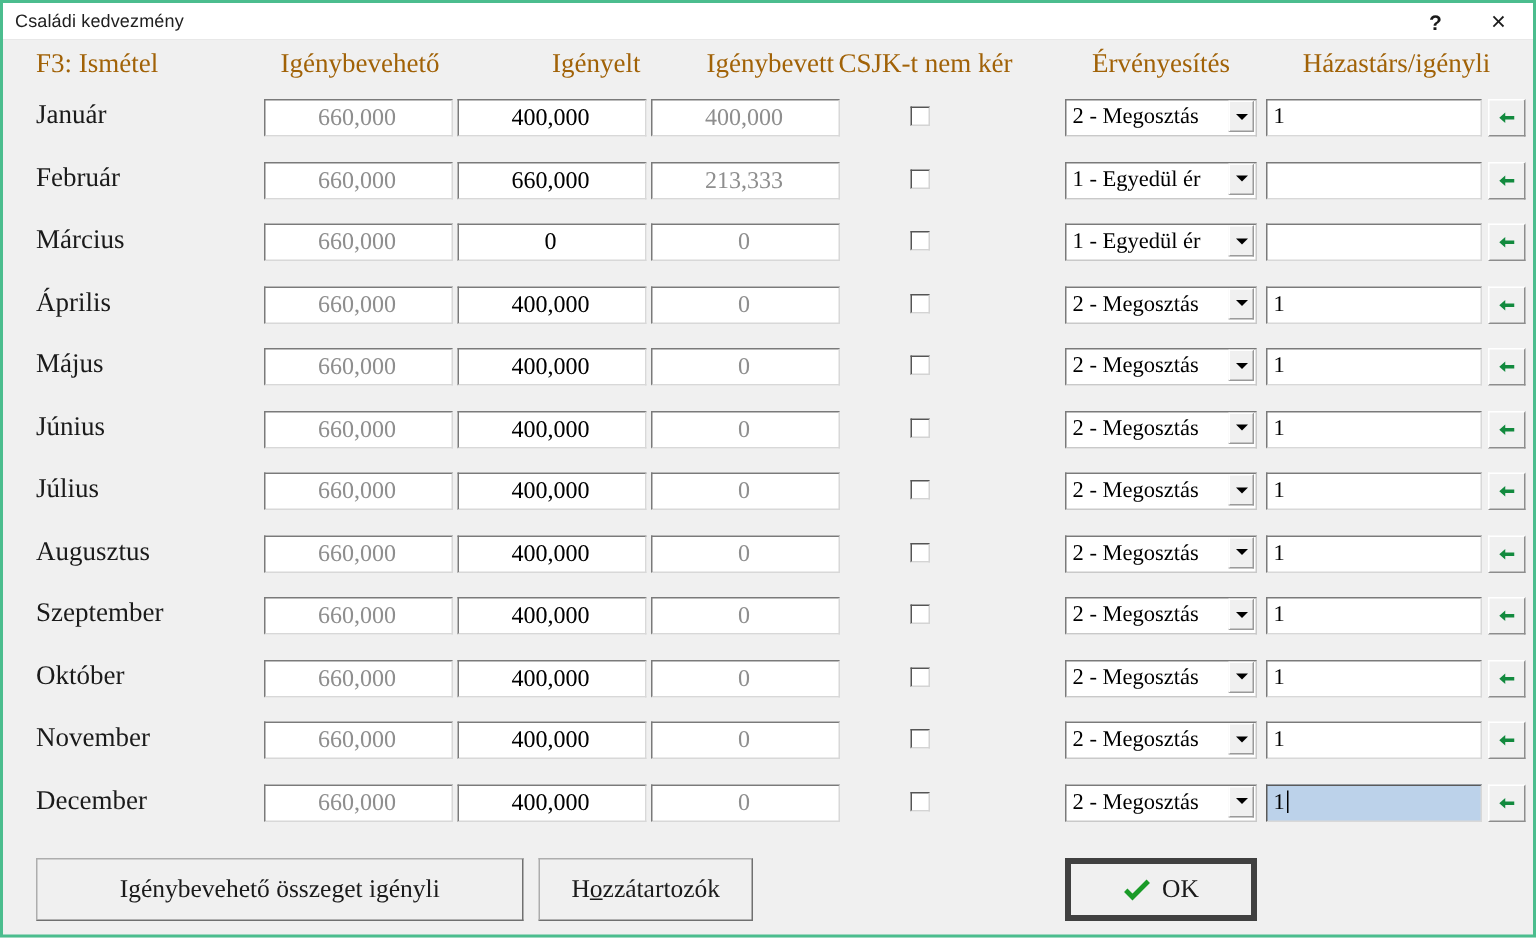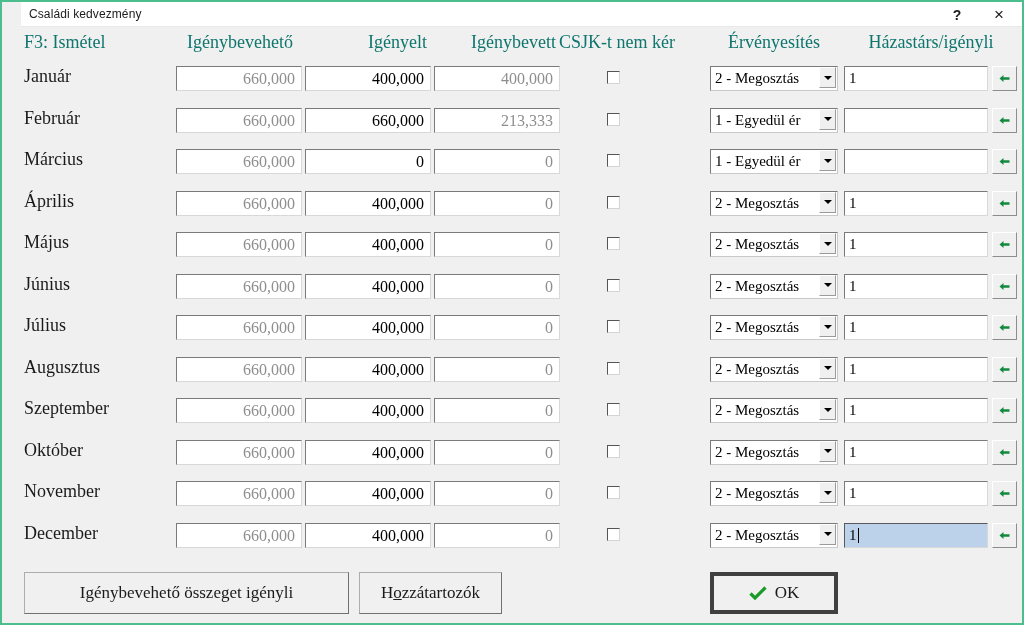--- a/index.html
+++ b/index.html
@@ -23,21 +23,20 @@
   }
 
   
   #titlebar {
     position: relative;
     height: 25px;
     background: #ffffff;
     border-bottom: 1px solid #e8e8e8;
     display: flex;
     align-items: center;
-    margin-left: 19px;
   }
   #title-text {
     font-family: "Liberation Sans", sans-serif;
     font-size: 12px;
     color: #202020;
     padding-left: 8px;
     letter-spacing: .1px;
     white-space: nowrap;
   }
   .title-btn {
@@ -59,21 +58,21 @@
   #header-row {
     position: absolute;
     left: 0; right: 0;
     top: 26px;
     height: 30px;
   }
   .hdr {
     position: absolute;
     top: 0;
     font-size: 18px;
-    color: #0f766e;
+    color: #a16207;
     white-space: nowrap;
     line-height: 28px;
   }
   #hdr-f3        { left: 22px;  }
   #hdr-igbeveh   { left: 178px; width: 120px; text-align: center; }
   #hdr-igenyelt  { left: 307px; width: 118px; text-align: right; }
   #hdr-igbevett  { left: 432px; width: 122px; text-align: right; }
   #hdr-csjk      { left: 557px; }
   #hdr-ervenyes  { left: 706px; width: 132px; text-align: center; }
   #hdr-hazastars { left: 845px; width: 168px; text-align: center; }
@@ -100,21 +99,21 @@
     position: absolute;
     top: 6px;
     height: 25px;
     background: #ffffff;
     border-top: 1px solid #7a7a7a;
     border-left: 1px solid #7a7a7a;
     border-right: 1px solid #d8d8d8;
     border-bottom: 1px solid #d8d8d8;
     font-family: "Liberation Serif", serif;
     font-size: 16px;
-    text-align: right;
+    text-align: center;
     padding: 0 6px 16px 4px;
     line-height: 23px;
     overflow: hidden;
     white-space: nowrap;
   }
   .num.c1 { left: 174px; width: 126px; color: #8e8e8e; }
   .num.c2 { left: 303px; width: 126px; color: #000000; }
   .num.c3 { left: 432px; width: 126px; color: #8e8e8e; }
 
   

